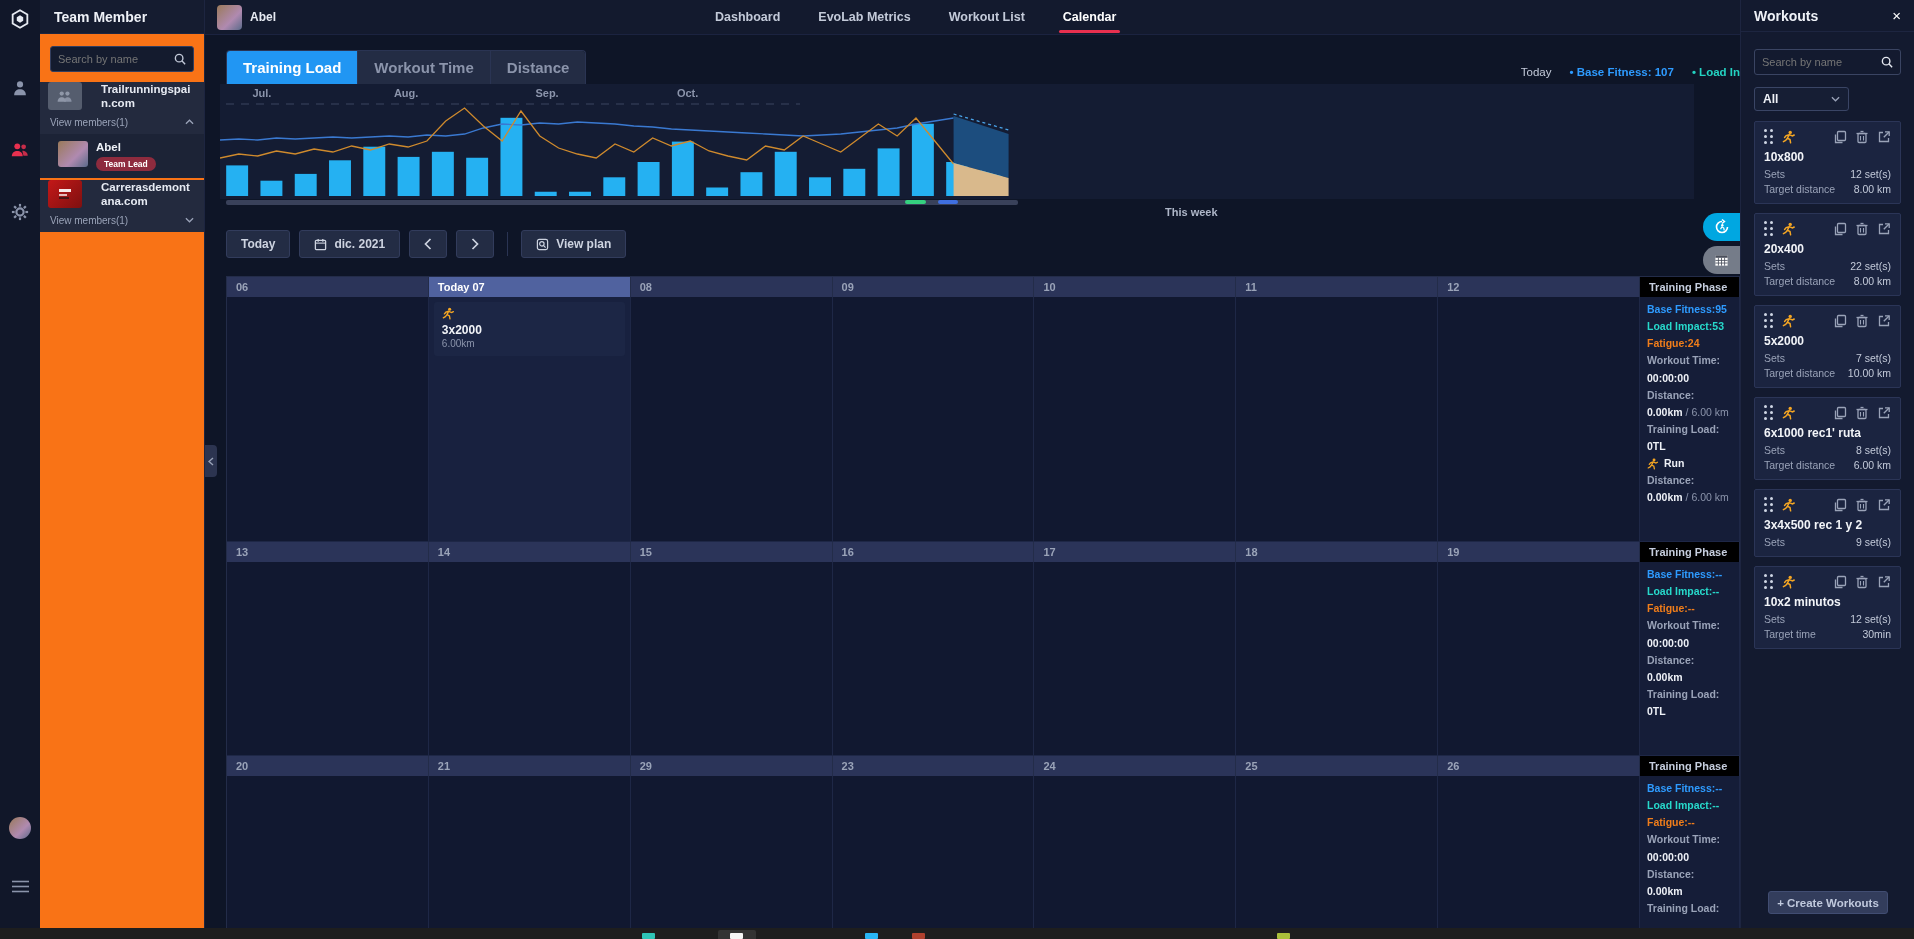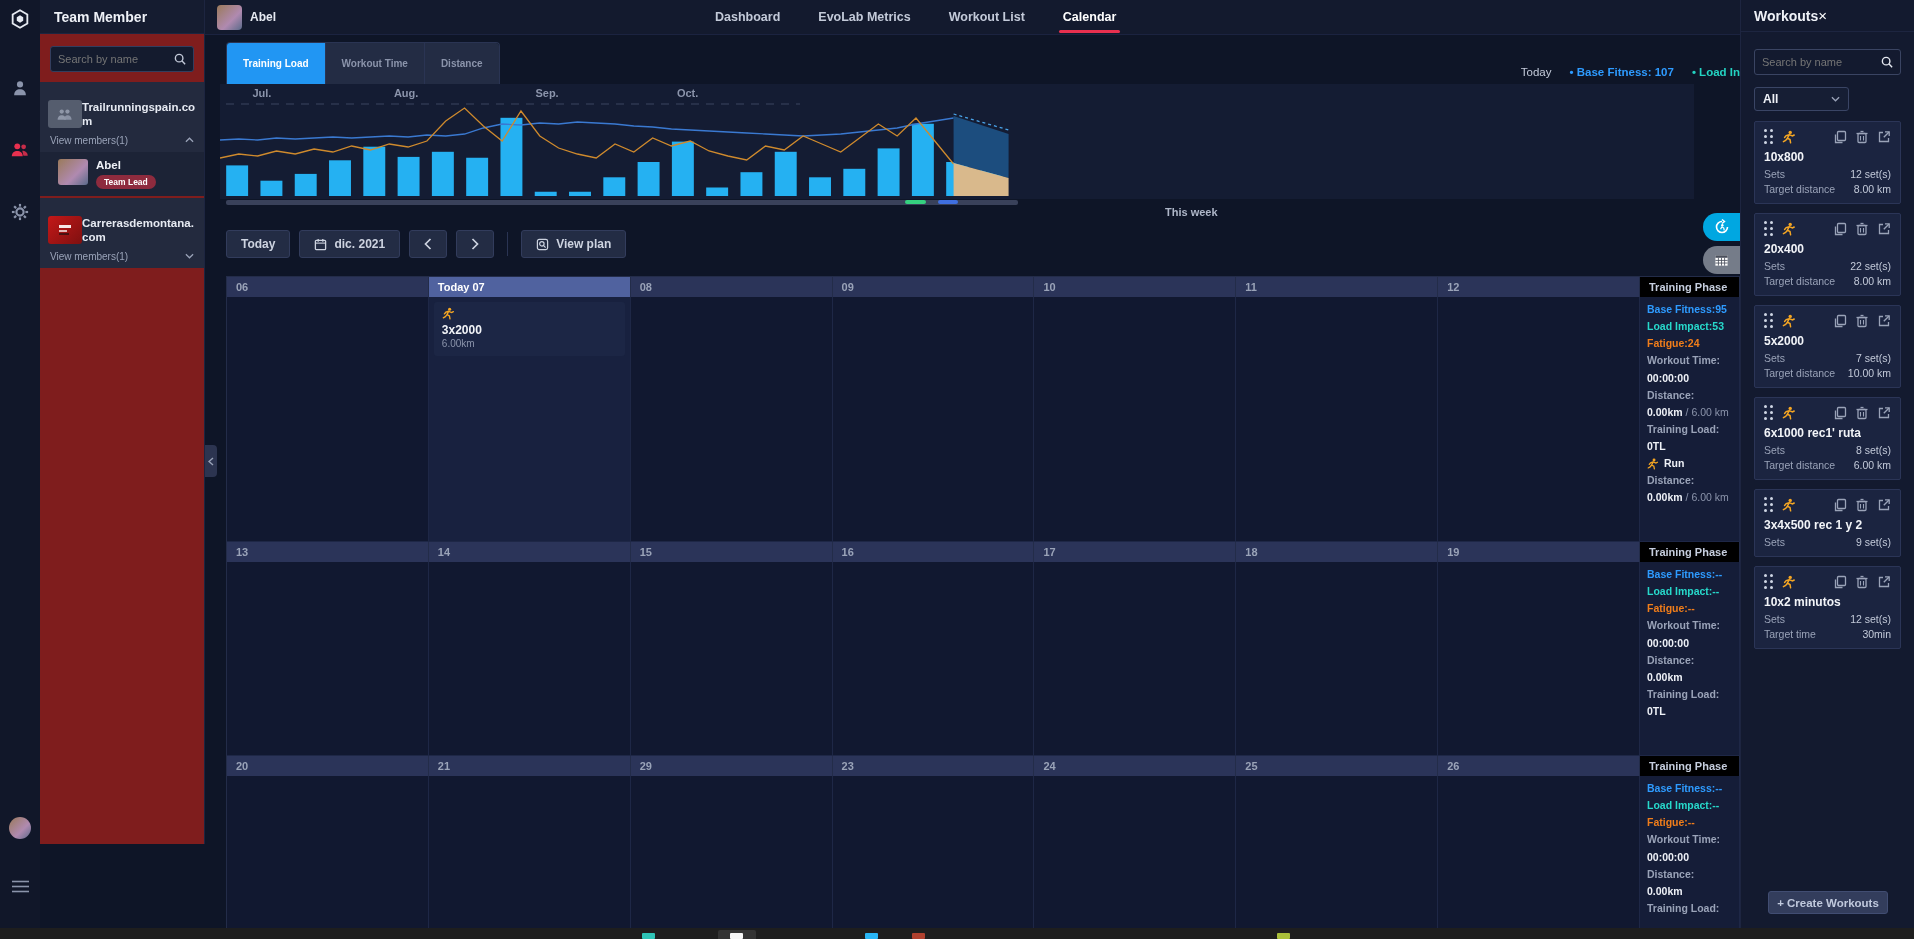--- a/index.html
+++ b/index.html
@@ -7,26 +7,26 @@
     font-family:"Liberation Sans", sans-serif; color:#dfe4ee; }
   .abs { position:absolute; }
 
   
   .rail { position:absolute; left:0; top:0; width:40px; height:939px; background:#111729; z-index:5; }
   .rail .ric { width:40px; height:44px; display:flex; align-items:center; justify-content:center; cursor:pointer; }
   .rail .logo { height:38px; }
   .rail-avatar { width:22px; height:22px; border-radius:50%; background:linear-gradient(135deg,#9a7a5a,#b08ab0 60%,#5a6a8a); }
 
   
-  .sidebar { position:absolute; left:40px; top:0; width:165px; height:844px; background:#7f1d1d; z-index:4; border-right:1px solid #1d2540;}
+  .sidebar { position:absolute; left:40px; top:0; width:165px; height:939px; background:#f97316; z-index:4; border-right:1px solid #1d2540;}
   .sb-title { height:34px; line-height:34px; padding-left:14px; font-size:14px; font-weight:bold; color:#eef1f7; background:#151c30; border-bottom:1px solid #1d2540;}
   .sb-search { margin:12px 10px 10px 10px; height:26px; border:1px solid #333e5e; border-radius:3px; display:flex; align-items:center; padding:0 7px; background:#141b2e;}
   .sb-search input { flex:1; min-width:0; background:transparent; border:none; outline:none; color:#aeb6c8; font-size:11px; font-family:"Liberation Sans",sans-serif;}
   .grp { background:#232a3e; }
-  .grp-row { display:flex; padding:18px 8px 2px 8px; gap:0; cursor:pointer;justify-content:flex-end;}
+  .grp-row { display:flex; padding:0 8px 2px 8px; gap:19px; cursor:pointer;justify-content:flex-end;}
   .grp-av { width:34px; height:28px; border-radius:3px; background:#555d6e; display:flex; align-items:center; justify-content:center; flex:none;}
   .grp-av.red { background:linear-gradient(135deg,#c41818,#7e1010); }
   .grp-name { font-size:11.5px; font-weight:bold; color:#e6eaf2; line-height:1.25; word-break:break-all;}
   .view-members { display:flex; justify-content:space-between; align-items:center; padding:4px 10px 6px 10px; font-size:10px; color:#9aa3b8; cursor:pointer;}
   .member-row { display:flex; gap:8px; padding:7px 8px 7px 18px; background:#1c2336; cursor:pointer; align-items:flex-start;}
   .member-av { width:30px; height:26px; border-radius:3px; background:linear-gradient(135deg,#9a7a5a,#b08ab0 60%,#5a6a8a); flex:none;}
   .member-name { font-size:11.5px; font-weight:bold; color:#eef1f7;}
   .badge { display:inline-block; margin-top:3px; background:#8e2b3e; color:#fff; font-size:8.5px; font-weight:bold; padding:2px 8px; border-radius:8px;}
   .collapse-tab { position:absolute; left:205px; top:445px; width:12px; height:32px; background:#2c3450; border-radius:0 4px 4px 0; z-index:6; display:flex; align-items:center; justify-content:center; color:#9aa3b8; font-size:10px; cursor:pointer;}
 
@@ -36,21 +36,21 @@
   .tb-avatar { width:25px; height:25px; border-radius:4px; background:linear-gradient(135deg,#9a7a5a,#b08ab0 60%,#5a6a8a); margin-right:8px;}
   .tb-user { font-size:12px; font-weight:bold; color:#e6eaf2;}
   .main-nav { position:absolute; left:510px; top:0; height:35px; display:flex; gap:38px; align-items:center;}
   .nav-item { font-size:12.5px; font-weight:bold; color:#c3cad9; cursor:pointer; position:relative; height:35px; line-height:35px;}
   .nav-item.active { color:#fff; }
   .nav-item.active:after { content:""; position:absolute; left:-4px; right:-4px; bottom:2px; height:3px; background:#e8304f; border-radius:2px;}
 
   
   .chart-head { position:absolute; left:21px; top:55px; width:1514px; height:29px; display:flex; align-items:flex-end;}
   .chart-tabs { display:flex; border-radius:4px 4px 0 0; overflow:hidden; border:1px solid #2a3453; border-bottom:none;}
-  .chart-tab { padding:15px 16px; font-size:10px; font-weight:bold; color:#8b94ab; background:#232c44; cursor:pointer; border-right:1px solid #2a3453;}
+  .chart-tab { padding:8px 16px; font-size:15px; font-weight:bold; color:#8b94ab; background:#232c44; cursor:pointer; border-right:1px solid #2a3453;}
   .chart-tab:last-child { border-right:none; }
   .chart-tab.active { background:#2196f3; color:#fff; }
   .chart-legend { margin-left:auto; display:flex; gap:18px; font-size:11.5px; align-items:center; padding-bottom:6px; white-space:nowrap; overflow:hidden;}
   .lg-today { color:#c3cad9; }
   .lg-bf { color:#2e9bff; font-weight:bold;}
   .lg-li { color:#23d3c2; font-weight:bold;}
   .chart-box { position:absolute; left:15px; top:84px; width:1474px; height:115px; background:#141c33;}
   .chart-track { position:absolute; left:21px; top:200px; width:792px; height:5px; background:#39415a; border-radius:2px;}
   .wk-marker { position:absolute; top:0; height:4px; border-radius:2px;}
   .this-week { position:absolute; left:960px; top:206px; font-size:11px; font-weight:bold; color:#aeb6c8;}
@@ -82,21 +82,21 @@
   .st-value .sfx { color:#8b94ab; font-weight:normal;}
   .st-run { display:flex; align-items:center; gap:5px; color:#eef1f7; font-weight:bold; font-size:10.5px;}
 
   
   .pill { position:absolute; width:37px; height:28px; border-radius:14px 0 0 14px; display:flex; align-items:center; justify-content:center; cursor:pointer; z-index:8;}
   .pill.sync { left:1703px; top:213px; background:#00a7e1;}
   .pill.grid { left:1703px; top:246px; background:#757c89;}
 
   
   .wpanel { position:absolute; left:1740px; top:0; width:174px; height:939px; background:#131a2f; border-left:1px solid #1d2540; z-index:5; }
-  .wp-head { height:32px; display:flex; align-items:center; justify-content:flex-start; padding:0 13px; border-bottom:1px solid #1d2540;}
+  .wp-head { height:32px; display:flex; align-items:center; justify-content:space-between; padding:0 13px; border-bottom:1px solid #1d2540;}
   .wp-title { font-size:14px; font-weight:bold; color:#eef1f7;}
   .wp-close { color:#fff; font-size:15px; cursor:pointer; line-height:1;}
   .wp-search { margin:17px 13px 0 13px; height:26px; border:1px solid #3a4462; border-radius:3px; display:flex; align-items:center; padding:0 7px;}
   .wp-search input { flex:1; min-width:0; background:transparent; border:none; outline:none; color:#aeb6c8; font-size:11px; font-family:"Liberation Sans",sans-serif;}
   .wp-filter { margin:12px 13px 0 13px; width:95px; height:24px; border:1px solid #3a4565; border-radius:3px; display:flex; align-items:center; justify-content:space-between; padding:0 8px; font-size:12px; font-weight:bold; color:#eef1f7; cursor:pointer; background:#161e34;}
   .wp-cards { margin:10px 13px 0 13px; display:flex; flex-direction:column; gap:9px;}
   .wcard { background:#1b2440; border:1px solid #2b3557; border-radius:2px; padding:7px 9px 8px 9px;}
   .wcard-top { display:flex; align-items:center; gap:8px; margin-bottom:5px;}
   .wcard-top .spacer { flex:1; }
   .wcard-title { font-size:12px; font-weight:bold; color:#f2f4f8; margin-bottom:4px;}

